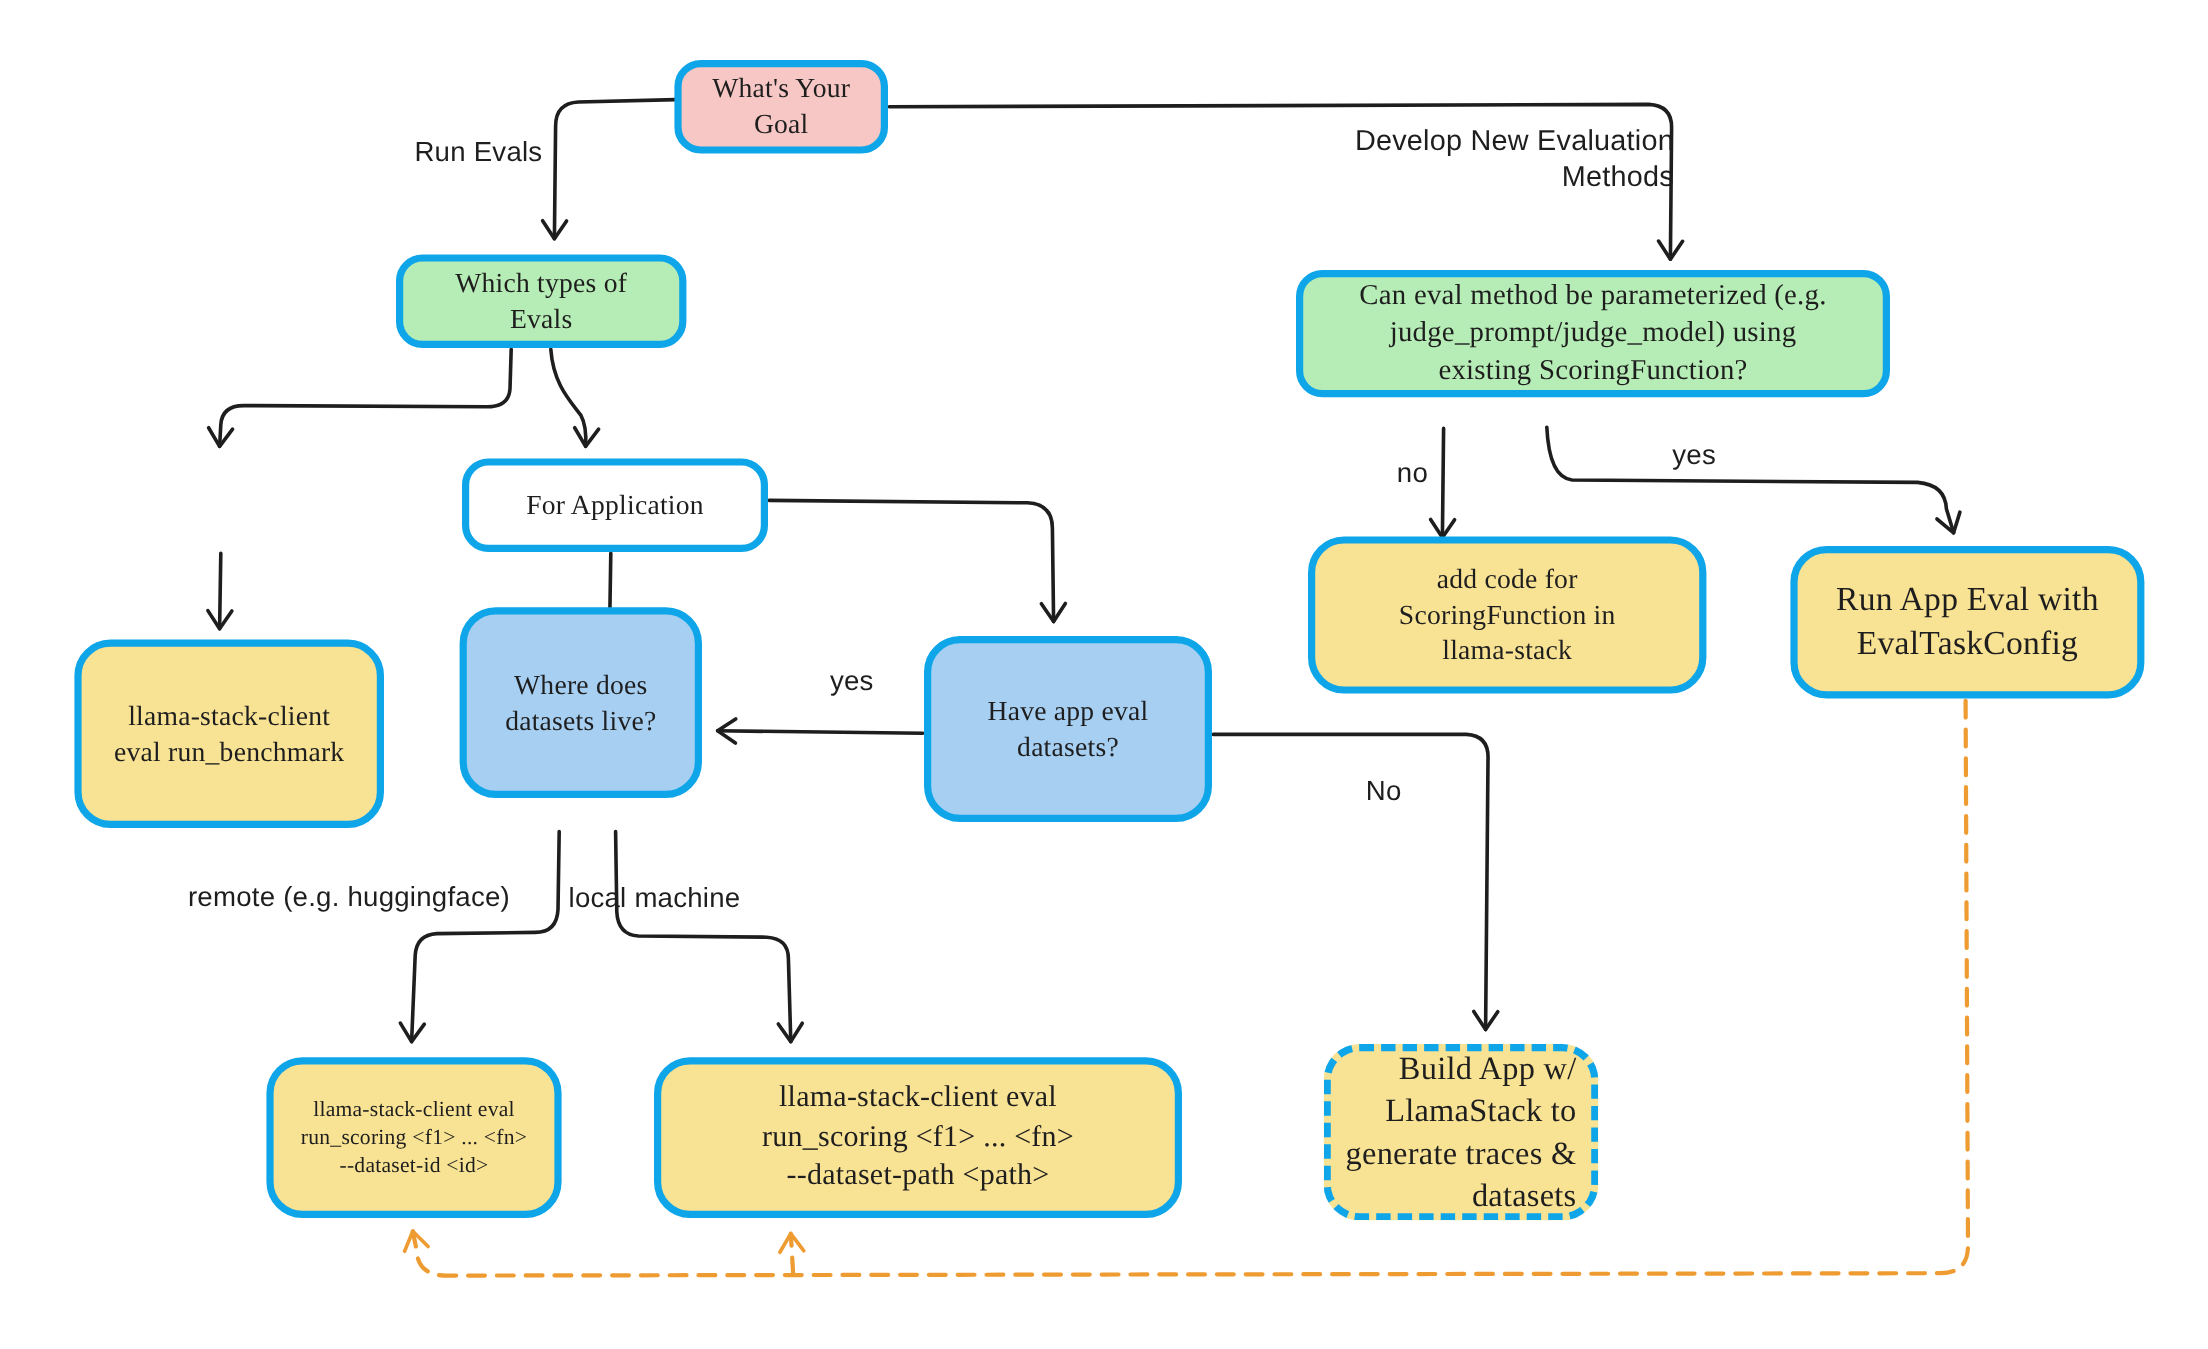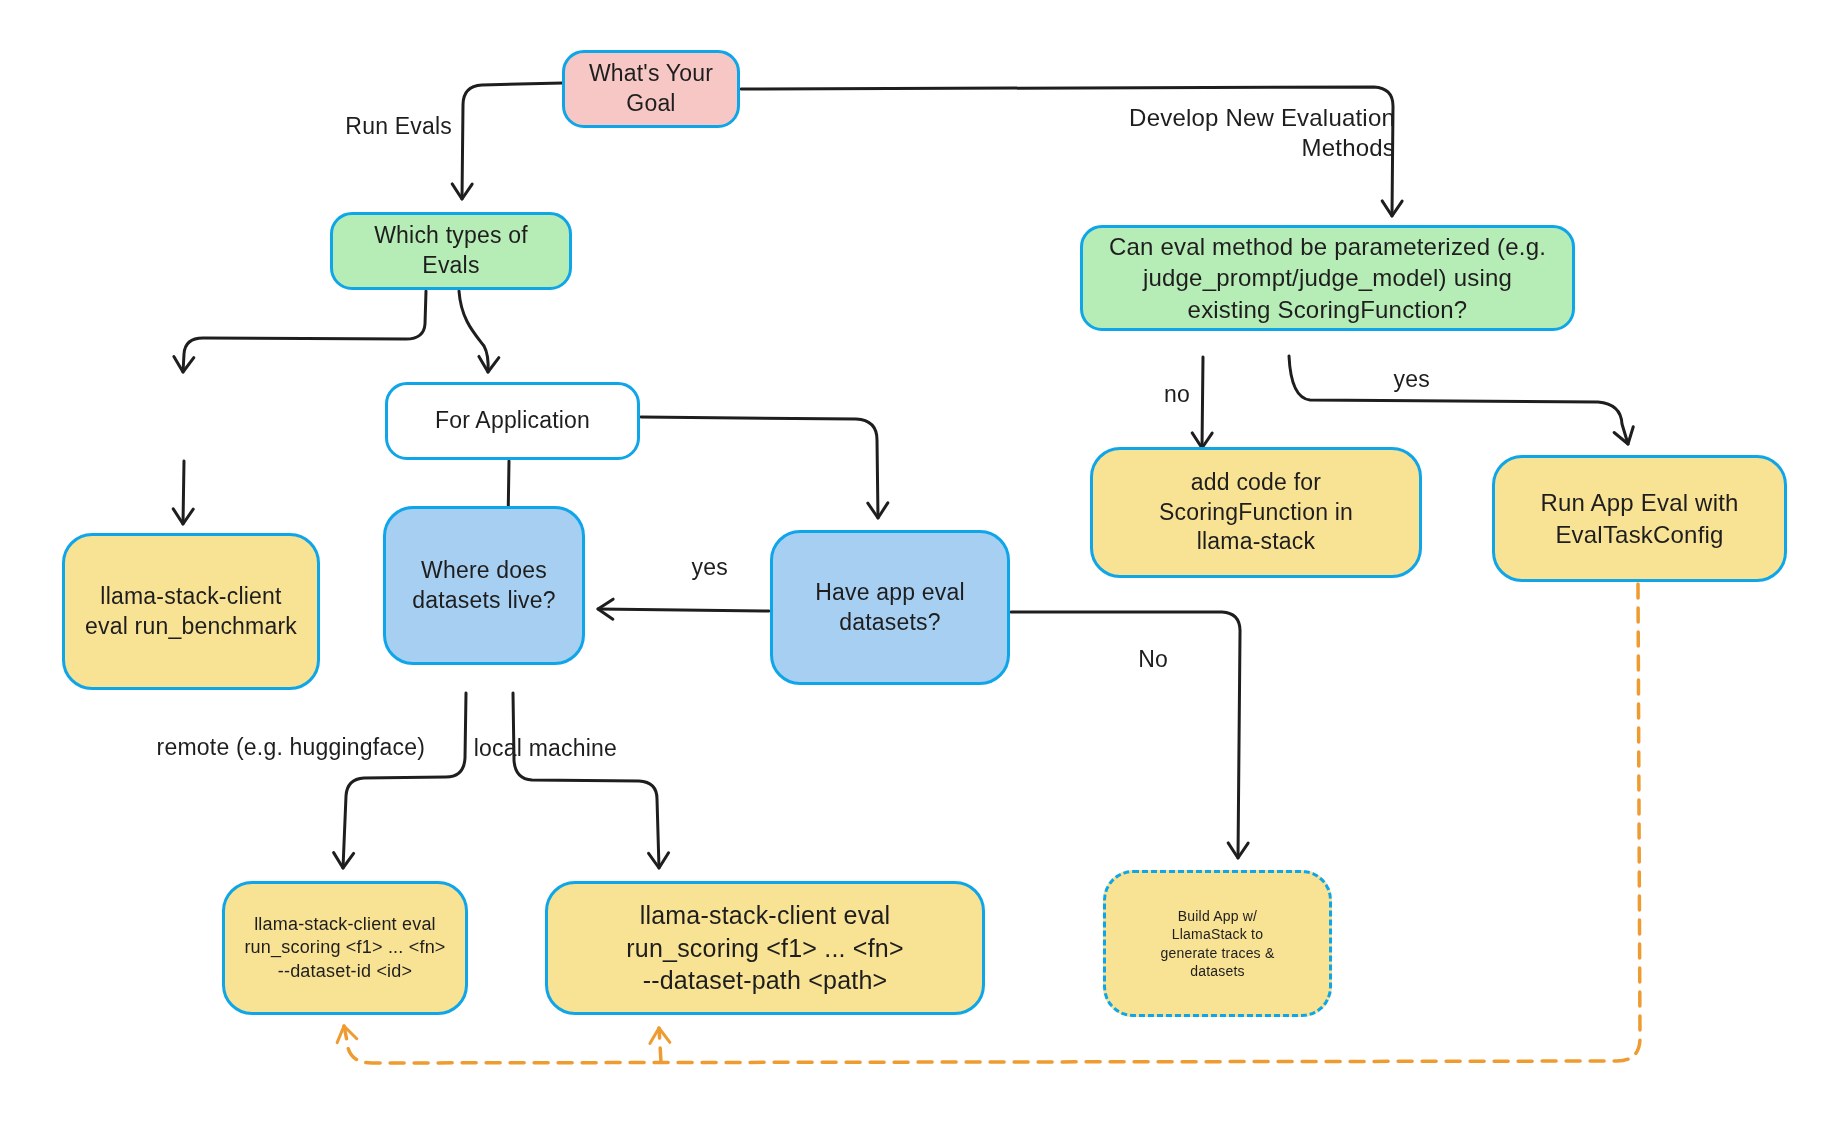--- a/index.html
+++ b/index.html
@@ -12,27 +12,28 @@
     overflow:hidden;
   }
   #edges{position:absolute;left:0;top:0;width:1840px;height:1124px;}
   .edge{fill:none;stroke:#1e1e1e;stroke-width:3;stroke-linecap:round;stroke-linejoin:round;}
   .edge.orange{stroke:#ee9b31;stroke-width:3.5;stroke-dasharray:14 10;}
   .node{
     position:absolute;
     display:flex;align-items:center;justify-content:center;
     text-align:center;
     white-space:pre-line;
-    border:3px solid #0ea5e9;
+    border:6px solid #0ea5e9;
     border-radius:22px;
     box-sizing:border-box;
     font-size:23px;
     line-height:1.3;
     letter-spacing:.2px;
     padding:4px 8px;
+    font-family:Liberation Serif, serif;
   }
   .node.r28{border-radius:30px;}
   .node.dashed{border-style:dashed;}
   .edge-label{
     position:absolute;
     text-align:right;
     white-space:pre-line;
     font-size:23px;
     line-height:1.25;
     letter-spacing:.2px;
@@ -89,32 +90,32 @@
 datasets?</div>
 
   <div class="node" style="left: 1080px; top: 225px; width: 495px; height: 106px; font-size: 24px; background: rgb(182, 236, 182);">Can eval method be parameterized (e.g.
 judge_prompt/judge_model) using
 existing ScoringFunction?</div>
 
   <div class="node r28" style="left: 1090px; top: 447px; width: 332px; height: 131px; background: rgb(248, 226, 148);">add code for
 ScoringFunction in
 llama-stack</div>
 
-  <div class="node r28" style="left: 1492px; top: 455px; width: 295px; height: 127px; font-size: 24px; background: rgb(248, 226, 148);">Run App Eval with
+  <div class="node r28" style="left: 1492px; top: 455px; width: 295px; height: 127px; font-size: 28px; background: rgb(248, 226, 148);">Run App Eval with
 EvalTaskConfig</div>
 
   <div class="node r28" style="left: 222px; top: 881px; width: 246px; height: 134px; font-size: 18px; background: rgb(248, 226, 148);">llama-stack-client eval
 run_scoring &lt;f1&gt; ... &lt;fn&gt;
 --dataset-id &lt;id&gt;</div>
 
   <div class="node r28" style="left: 545px; top: 881px; width: 440px; height: 134px; font-size: 25px; background: rgb(248, 226, 148);">llama-stack-client eval
 run_scoring &lt;f1&gt; ... &lt;fn&gt;
 --dataset-path &lt;path&gt;</div>
 
-  <div class="node r28 dashed" style="left: 1103px; top: 870px; width: 229px; height: 147px; font-size: 14px; background: rgb(248, 226, 148);">Build App w/
+  <div class="node r28 dashed" style="left: 1103px; top: 870px; width: 229px; height: 147px; font-size: 27px; background: rgb(248, 226, 148); text-align: right;">Build App w/
 LlamaStack to
 generate traces &amp;
 datasets</div>
 
   <div class="edge-label" style="left:322px;top:112px;width:130px">Run Evals</div>
 
   <div class="edge-label" style="left:1085px;top:103px;width:310px;font-size:24px">Develop New Evaluation
 Methods</div>
 
   <div class="edge-label" style="left:668px;top:553px;width:60px">yes</div>

